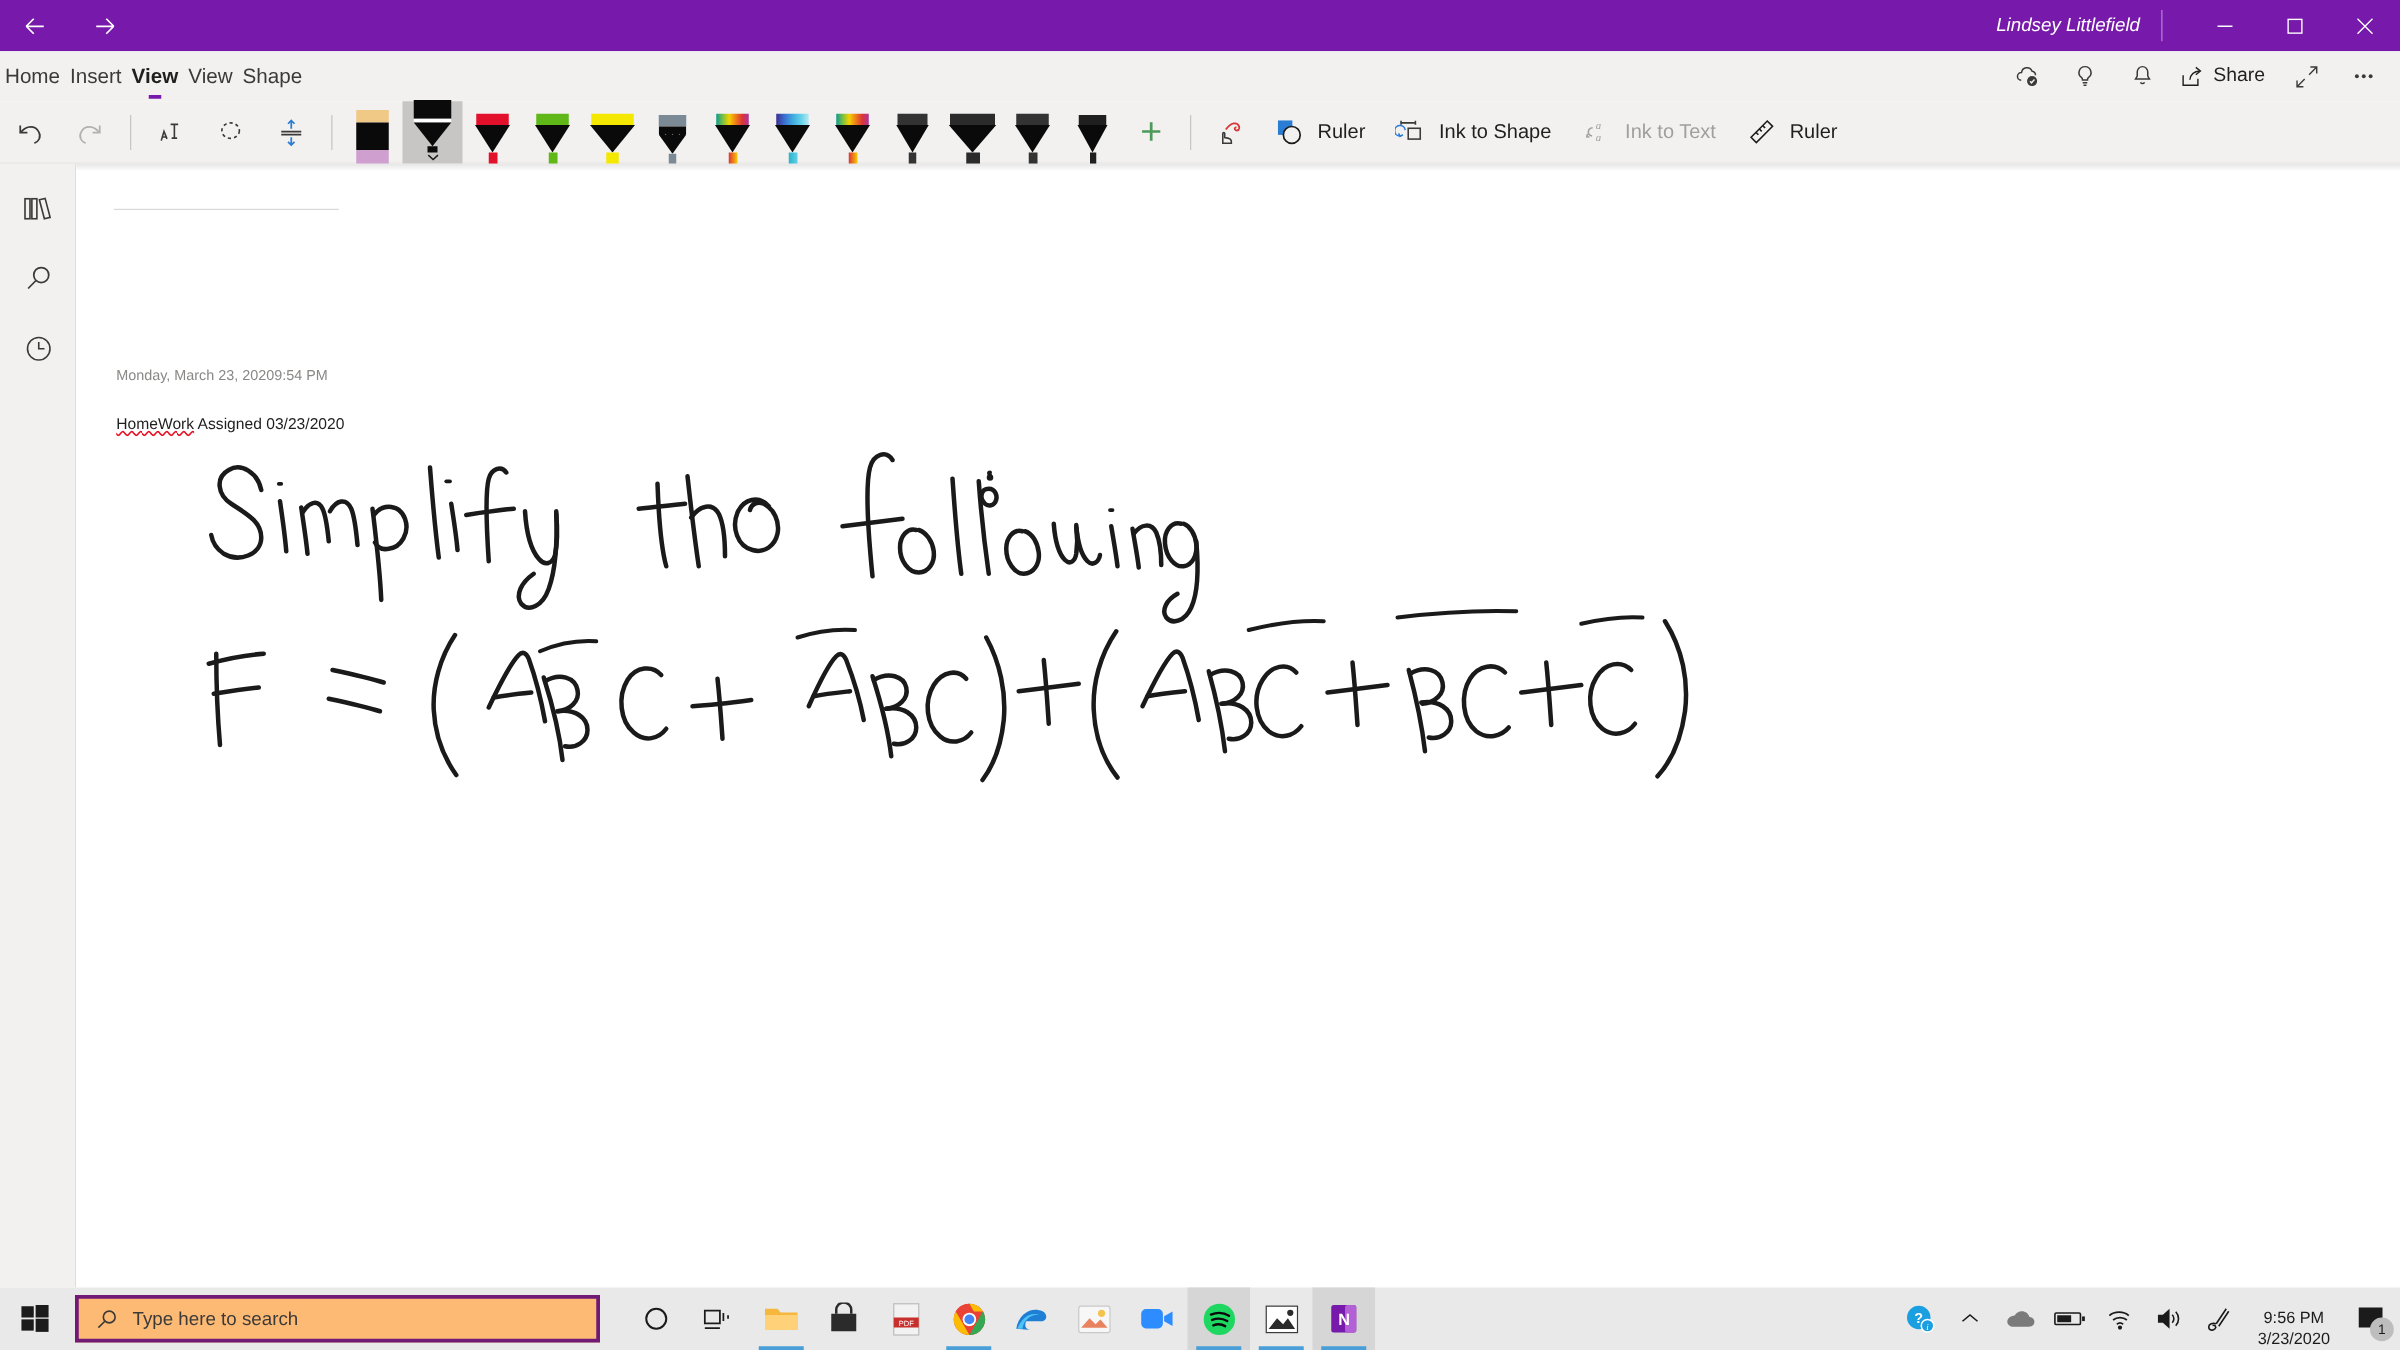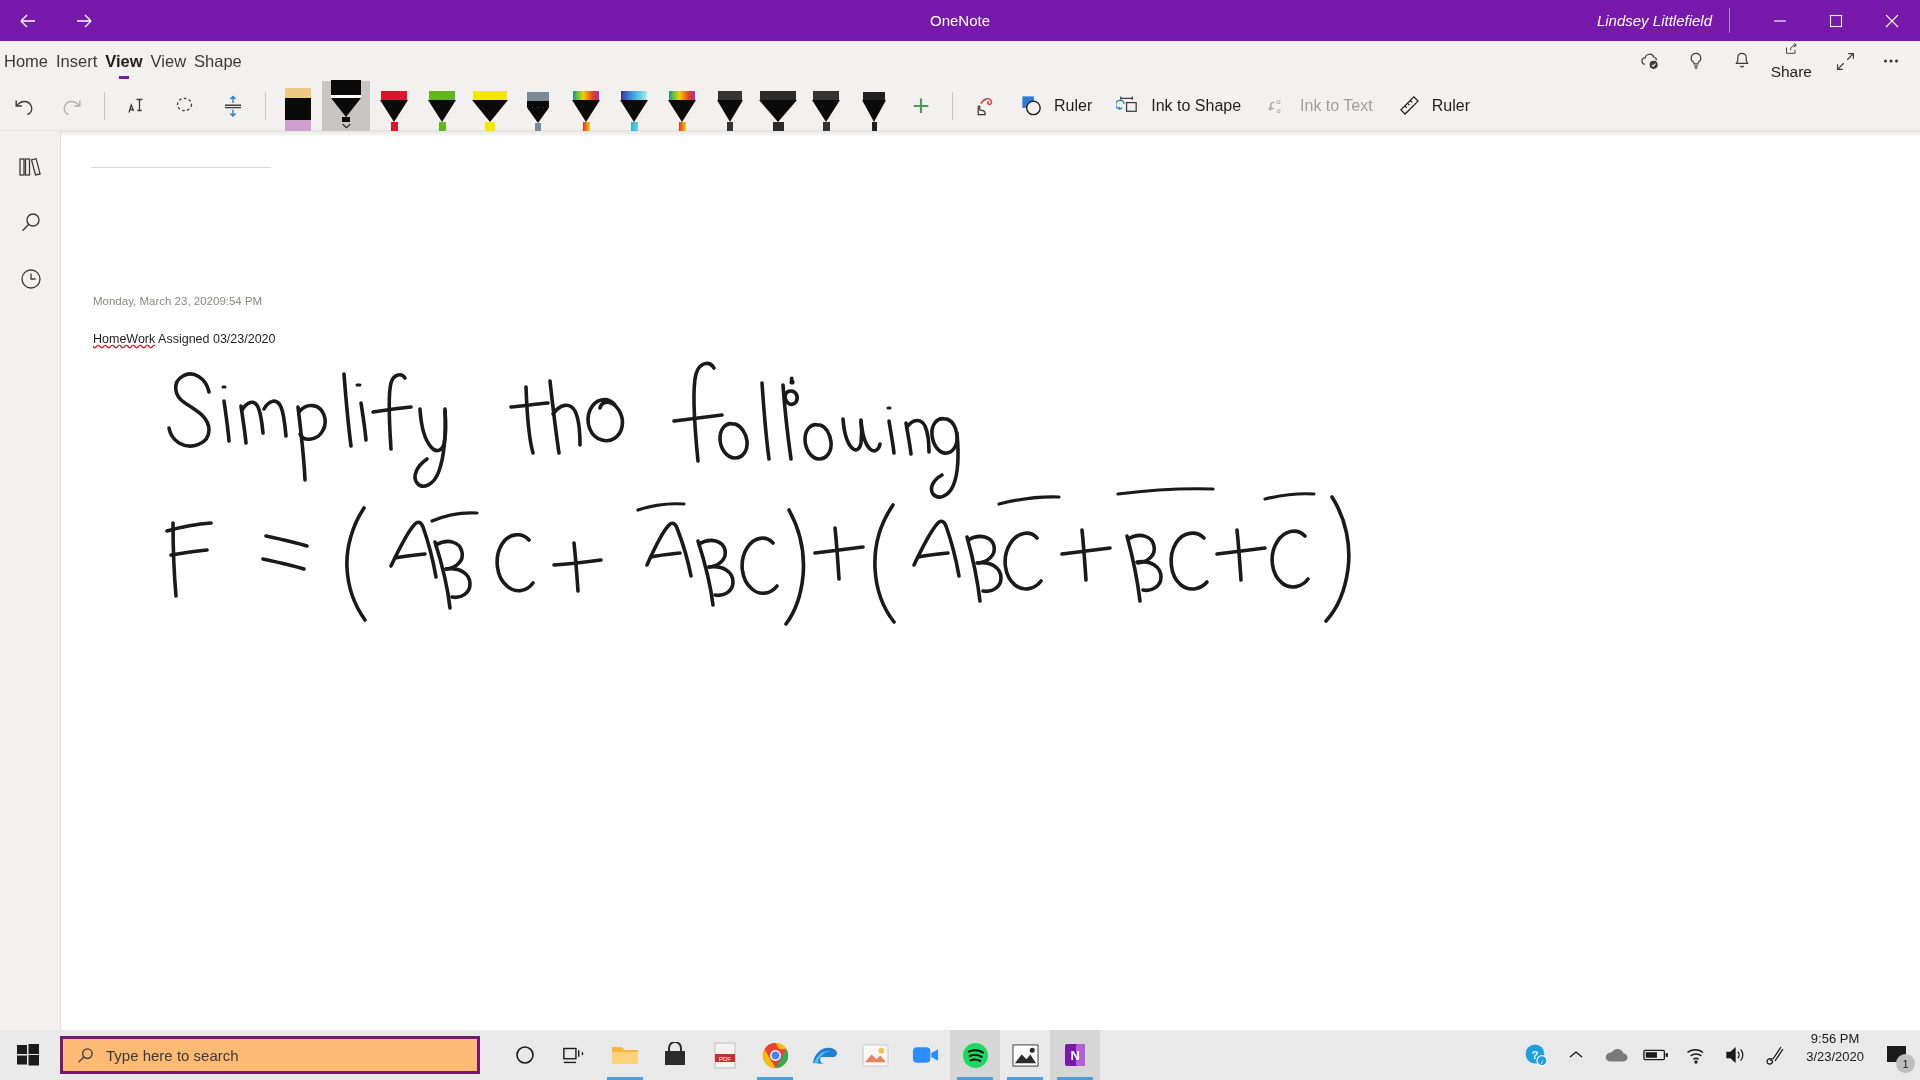--- a/index.html
+++ b/index.html
@@ -58,21 +58,21 @@
   .ribbon-right {
     position: absolute; right: 6px; top: 0; height: 40px;
     display: flex; align-items: center;
   }
   .ribbon-right .ri {
     width: 46px; height: 40px; display: flex; align-items: center; justify-content: center;
     color: #3b3a39;
   }
   .share-btn {
     display: flex; align-items: center; gap: 7px; height: 40px;
-    padding: 0 10px 0 6px; font-size: 15.5px; color: #201f1e; flex-direction: column;
+    padding: 0 10px 0 6px; font-size: 15.5px; color: #201f1e;
   }
 
   
   .toolbar {
     position: absolute; top: 81px; left: 0; width: 1920px; height: 50px;
     background: #f2f1f0; display: flex; align-items: center;
     border-bottom: 1px solid #e6e4e2;
   }
   .tb-btn {
     width: 48px; height: 46px; display: flex; align-items: center; justify-content: center;
@@ -164,21 +164,21 @@
     content: ""; position: absolute; bottom: 0; left: 7px; right: 7px; height: 3px;
     background: #4a9fd8;
   }
   .tb-app.active { background: #d6d6d6; }
   .tray {
     position: absolute; right: 0; bottom: 0; height: 50px;
     display: flex; align-items: center; gap: 0;
   }
   .tray-ic { width: 40px; height: 50px; display: flex; align-items: center; justify-content: center; }
   .clock {
-    height: 50px; display: flex; flex-direction: column; align-items: center; justify-content: flex-start;
+    height: 50px; display: flex; flex-direction: column; align-items: center; justify-content: flex-end;
     font-size: 13px; color: #1b1b1b; padding: 0 10px; line-height: 1.35;
   }
   .notif { width: 46px; height: 50px; display: flex; align-items: center; justify-content: center; position: relative; }
   .notif-badge {
     position: absolute; right: 5px; bottom: 7px; width: 19px; height: 19px;
     border-radius: 50%; background: #bdbdbd; color: #1b1b1b;
     font-size: 11px; display: flex; align-items: center; justify-content: center;
   }
 </style>
 </head>
@@ -190,21 +190,20 @@
     <div class="nav-btn">
       <svg width="22" height="22" viewBox="0 0 22 22">
           <path d="M4 11h14M4 11l6-6M4 11l6 6" stroke="#fff" stroke-width="1.4" fill="none"></path>
         </svg>
     </div>
     <div class="nav-btn">
       <svg width="22" height="22" viewBox="0 0 22 22">
           <path d="M18 11H4M18 11l-6-6M18 11l-6 6" stroke="#fff" stroke-width="1.4" fill="none"></path>
         </svg>
     </div>
-    <div class="title-center">OneNote</div>
     <div class="acct-name">Lindsey Littlefield</div>
     <div class="title-sep"></div>
     <div class="win-ctrl win-min">
       <svg width="14" height="14" viewBox="0 0 14 14">
           <path d="M1 7h12" stroke="#fff" stroke-width="1.1"></path>
         </svg>
     </div>
     <div class="win-ctrl win-max">
       <svg width="14" height="14" viewBox="0 0 14 14">
           <rect x="1.5" y="1.5" width="11" height="11" stroke="#fff" stroke-width="1.1" fill="none"></rect>

